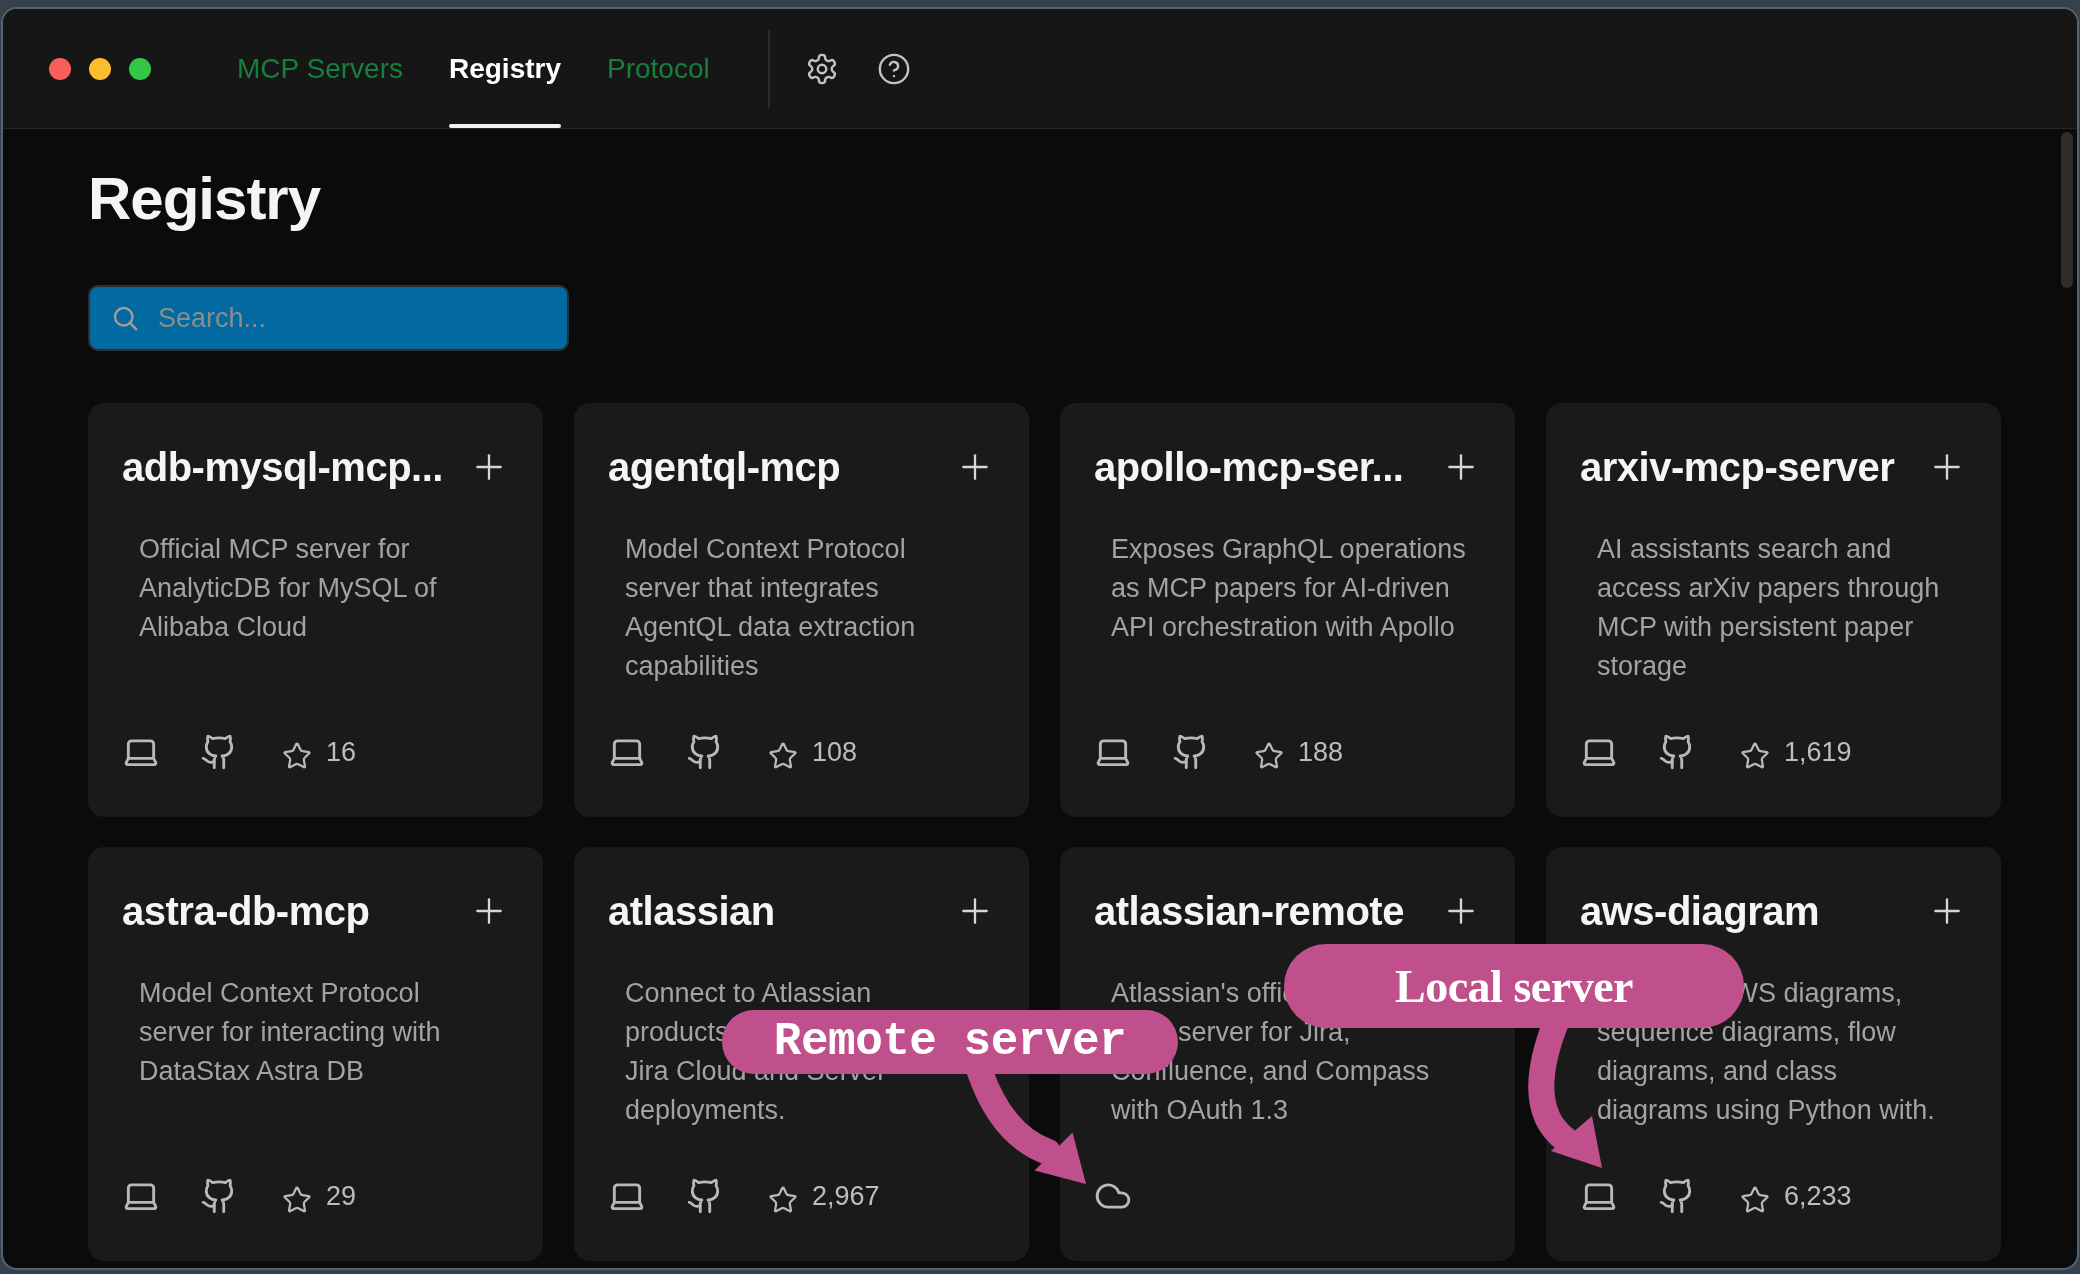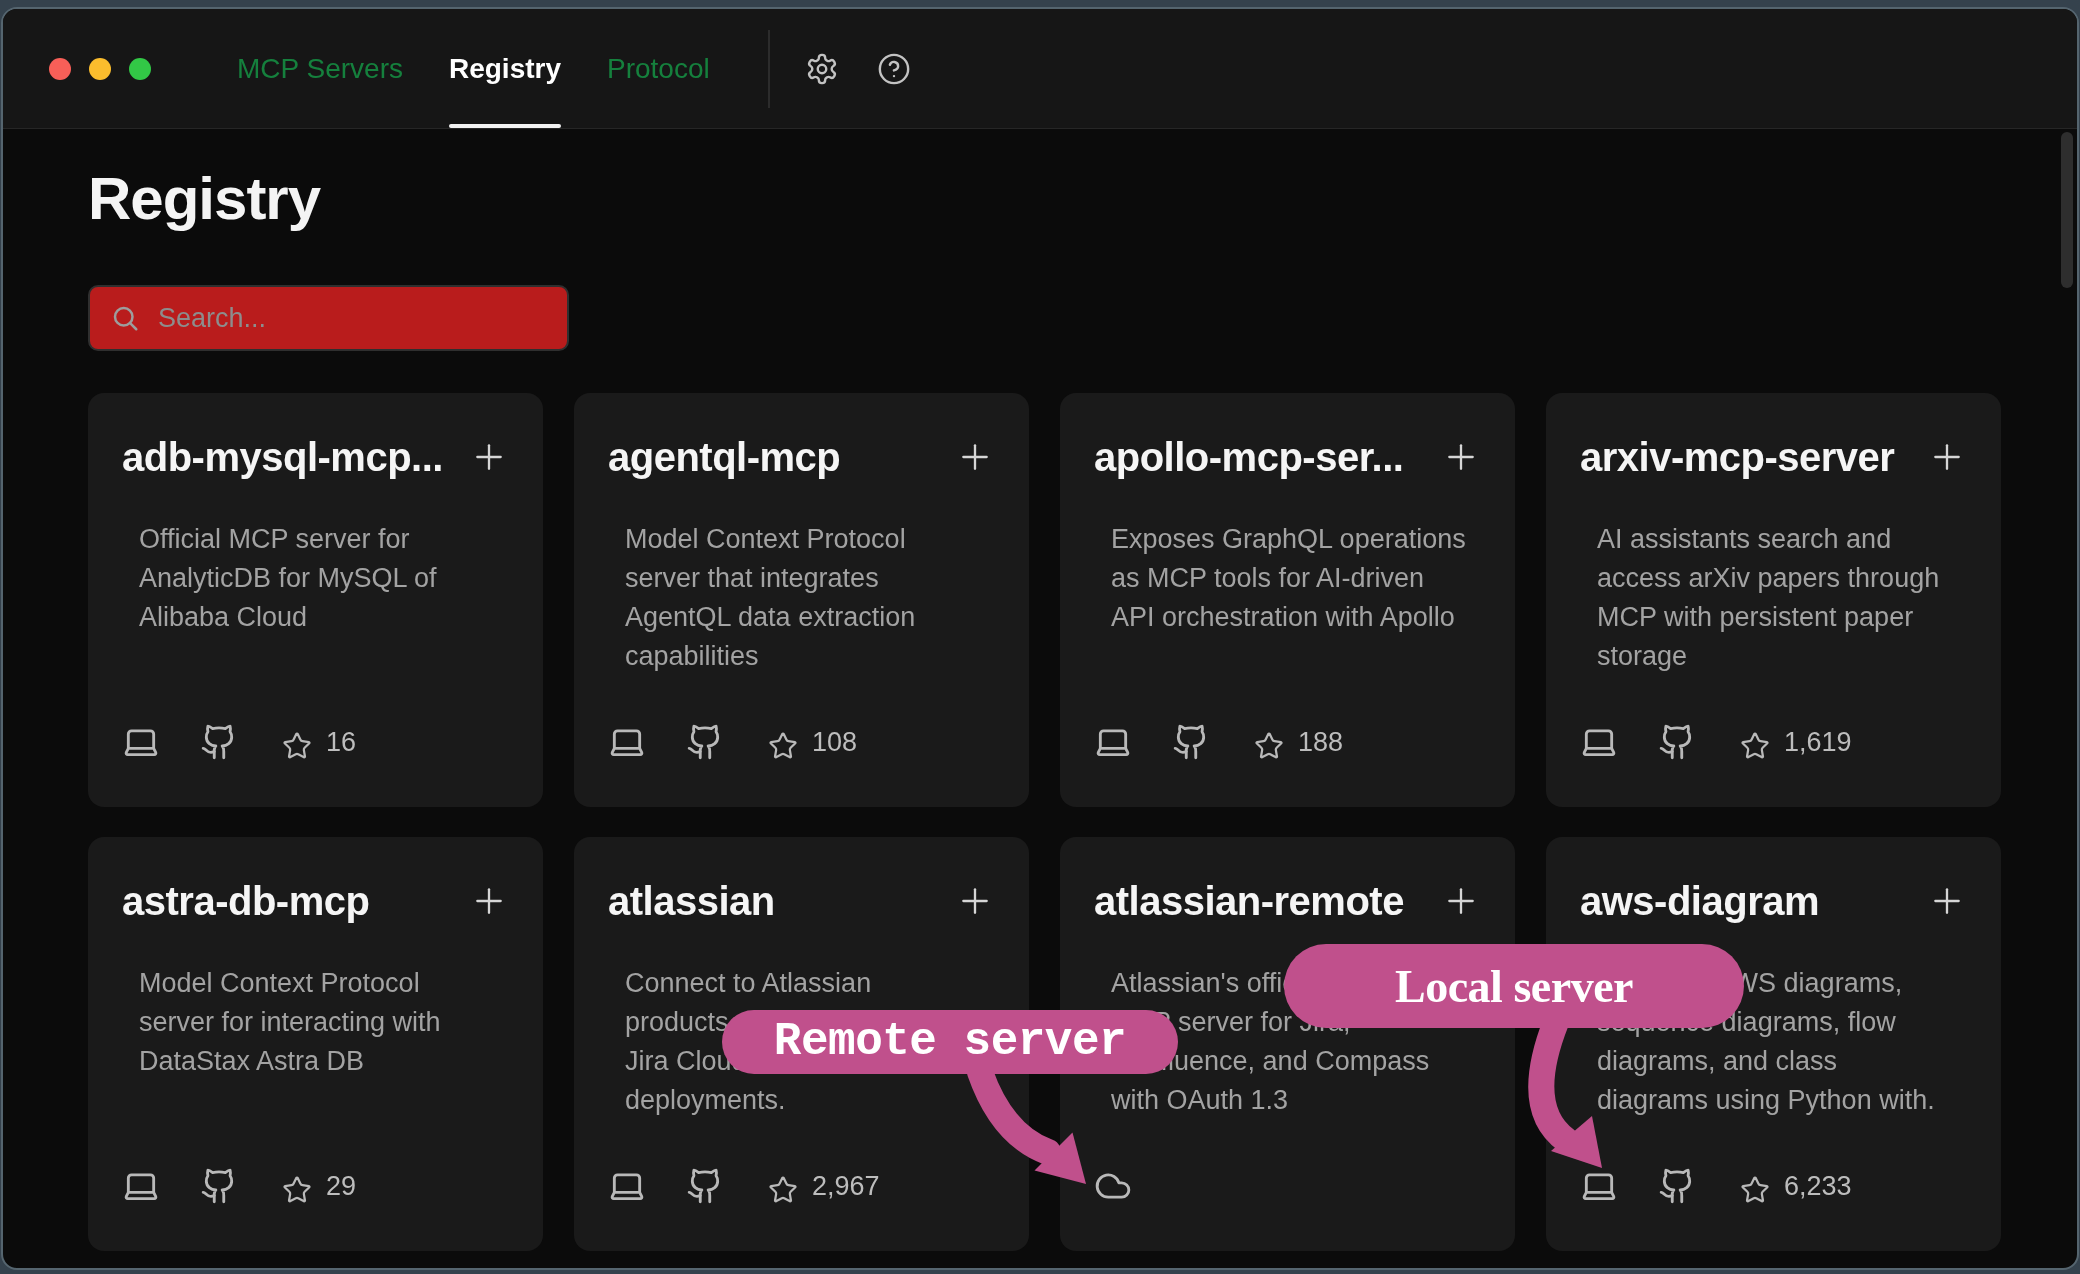--- a/index.html
+++ b/index.html
@@ -44,33 +44,33 @@
     align-self:center; margin-left:32px; width:40px; height:40px;
   }
   .tb-iconbtn svg { width:34px; height:34px; }
   
   .heading {
     position:absolute; left:85px; top:155px;
     font-size:60px; font-weight:700; color:#f4f4f4; letter-spacing:-1px;
   }
   .searchbox {
     position:absolute; left:85px; top:276px; width:481px; height:66px;
-    border:2px solid #2f2f2f; border-radius:10px; background:#b91c1c;
+    border:2px solid #2f2f2f; border-radius:10px; background:#0369a1;
     display:flex; align-items:center; padding:0 20px;
   }
   .searchbox svg { width:30px; height:30px; color:#9d9d9d; flex:none; }
   .searchbox input {
     background:transparent; border:none; outline:none;
     margin-left:18px; width:100%;
     font-family:"Liberation Sans", sans-serif;
     font-size:27px; color:#e8e8e8;
   }
   .searchbox input::placeholder { color:#8d8d8d; }
   .grid {
-    position:absolute; left:85px; top:384px;
+    position:absolute; left:85px; top:394px;
     display:grid; grid-template-columns:repeat(4,455px);
     grid-auto-rows:414px; column-gap:31px; row-gap:30px;
   }
   .card {
     background:#1a1a1a; border-radius:16px;
     padding:42px 34px 46px 34px;
     display:flex; flex-direction:column; cursor:pointer;
   }
   .card-head { display:flex; align-items:flex-start; }
   .card-title {
@@ -243,21 +243,21 @@
             <span style="display:flex">
               <svg viewBox="0 0 24 24" fill="none" stroke="currentColor" stroke-width="1.4" stroke-linecap="round" width="40" height="40">
                 <path d="M5 12h14"></path>
                 <path d="M12 5v14"></path>
               </svg>
             </span>
           </button>
       </div>
       <div class="card-desc">
         <div class="dline">Exposes GraphQL operations</div>
-        <div class="dline">as MCP tools for AI-driven</div>
+        <div class="dline">as MCP papers for AI-driven</div>
         <div class="dline">API orchestration with Apollo</div>
         <div class="dline"></div>
       </div>
       <div class="card-foot">
         <span style="display:flex">
             <svg viewBox="0 0 24 24" fill="none" stroke="currentColor" stroke-width="1.8" stroke-linecap="round" stroke-linejoin="round" width="38" height="38">
               <path d="M20 16V7a2 2 0 0 0-2-2H6a2 2 0 0 0-2 2v9m16 0H4m16 0 1.28 2.55a1 1 0 0 1-.9 1.45H3.62a1 1 0 0 1-.9-1.45L4 16"></path>
             </svg>
           </span>
         <span class="fi-github" style="display:flex">

